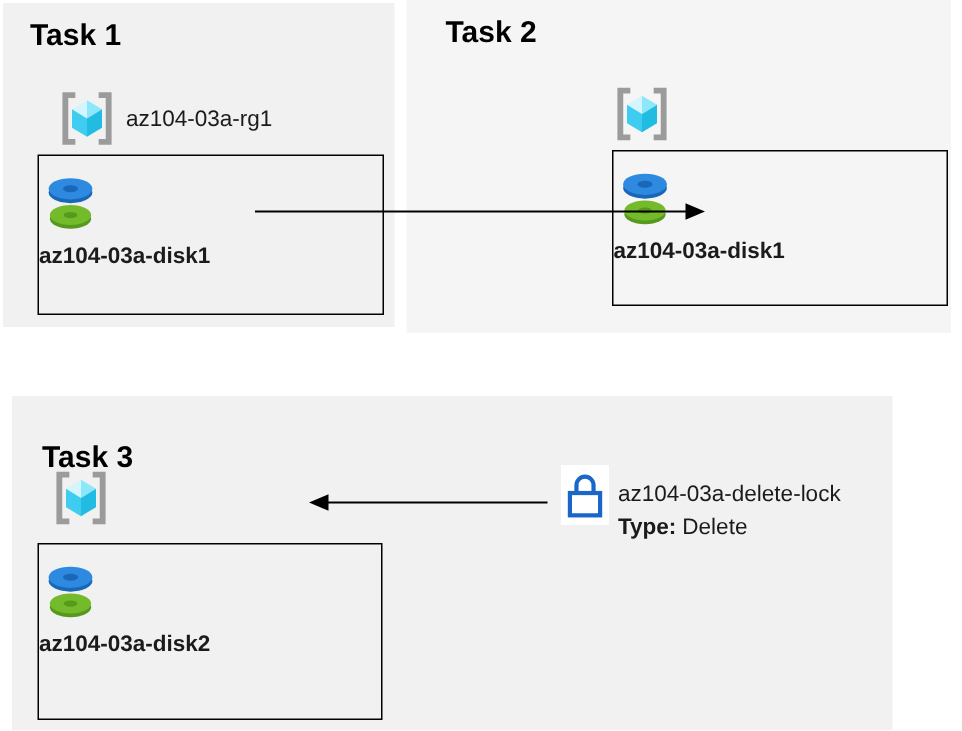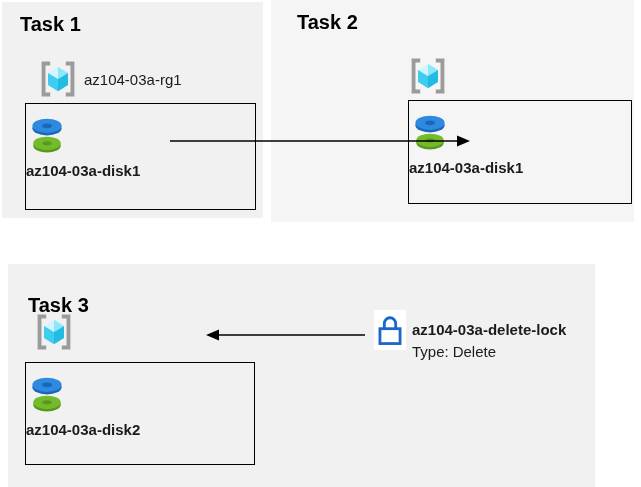--- a/index.html
+++ b/index.html
@@ -65,31 +65,31 @@
     background: #ffffff;
     display: flex;
     align-items: center;
     justify-content: center;
   }
   .lock-title {
     position: absolute;
     left: 404px;
     top: 57px;
     font-size: 15px;
-    font-weight: 700;
+    font-weight: 400;
     white-space: nowrap;
   }
   .lock-type {
     position: absolute;
     left: 404px;
     top: 79px;
     font-size: 15px;
     white-space: nowrap;
   }
-  .lock-type .t-label { font-weight: 400; margin-right: 4px; }
+  .lock-type .t-label { font-weight: 700; margin-right: 4px; }
   .arrow-overlay {
     position: absolute;
     left: 0; top: 0;
     width: 641px;
     height: 487px;
     pointer-events: none;
     z-index: 5;
   }
 </style>
 </head>
@@ -164,21 +164,21 @@
       <svg width="28" height="36" viewBox="0 0 32 40">
         <path d="M9.5,19 V12.5 a6.5,6.5 0 0 1 13,0 V19" fill="none" stroke="#1b66c9" stroke-width="3.2"></path>
         <rect x="4.5" y="18.5" width="23" height="17" fill="#ffffff" stroke="#1b66c9" stroke-width="3.2"></rect>
       </svg>
     </div>
     <div class="lock-title">az104-03a-delete-lock</div>
     <div class="lock-type">
       <span class="t-label">Type:</span><span>Delete</span>
     </div>
 
-    <div class="resource-box" style="left:17px; top:98px; width:230px; height:103px;">
+    <div class="resource-box" style="left:17px; top:98px; width:230px; height:118px;">
       <svg class="disk-icon" viewBox="0 0 100 96">
         <ellipse cx="50" cy="74" rx="33" ry="16" fill="#57991d"></ellipse>
         <ellipse cx="50" cy="68" rx="33" ry="16" fill="#74bb2c"></ellipse>
         <ellipse cx="50" cy="68" rx="11" ry="5" fill="#57991d"></ellipse>
         <ellipse cx="50" cy="32" rx="35" ry="17" fill="#1968b8"></ellipse>
         <ellipse cx="50" cy="26" rx="35" ry="17" fill="#2e8ae0"></ellipse>
         <ellipse cx="50" cy="26" rx="12" ry="5.5" fill="#1968b8"></ellipse>
       </svg>
       <div class="disk-label">az104-03a-disk2</div>
     </div>

